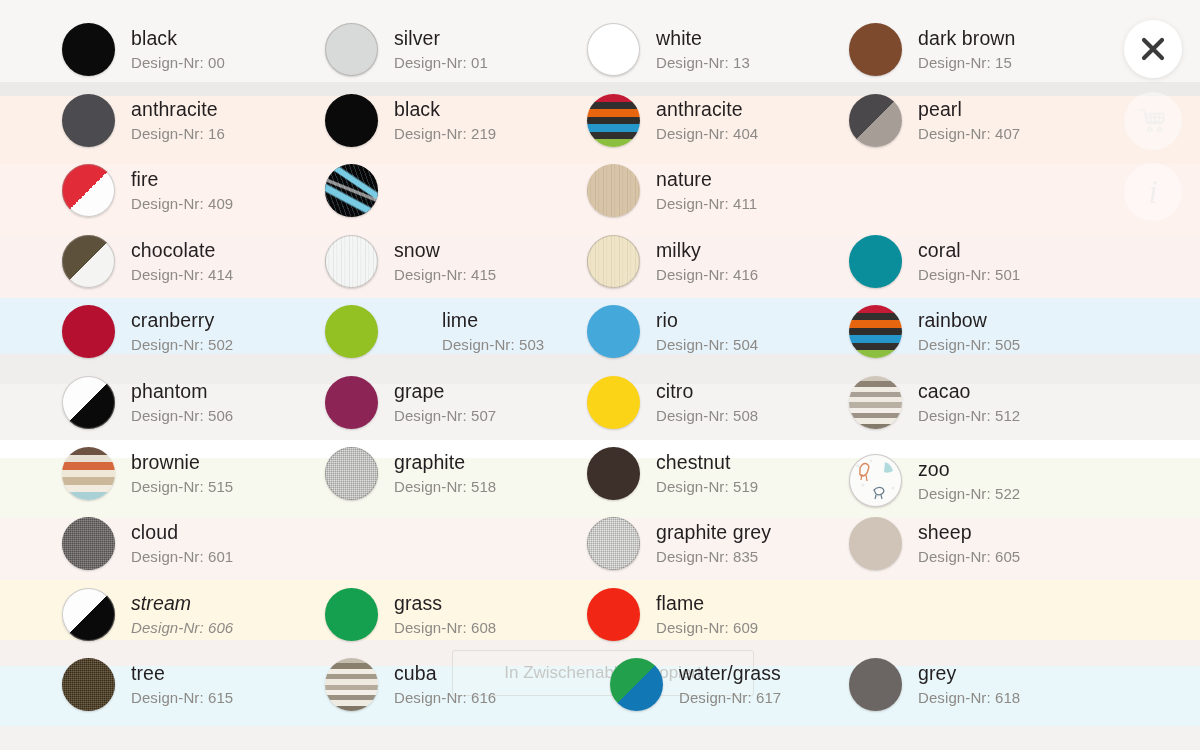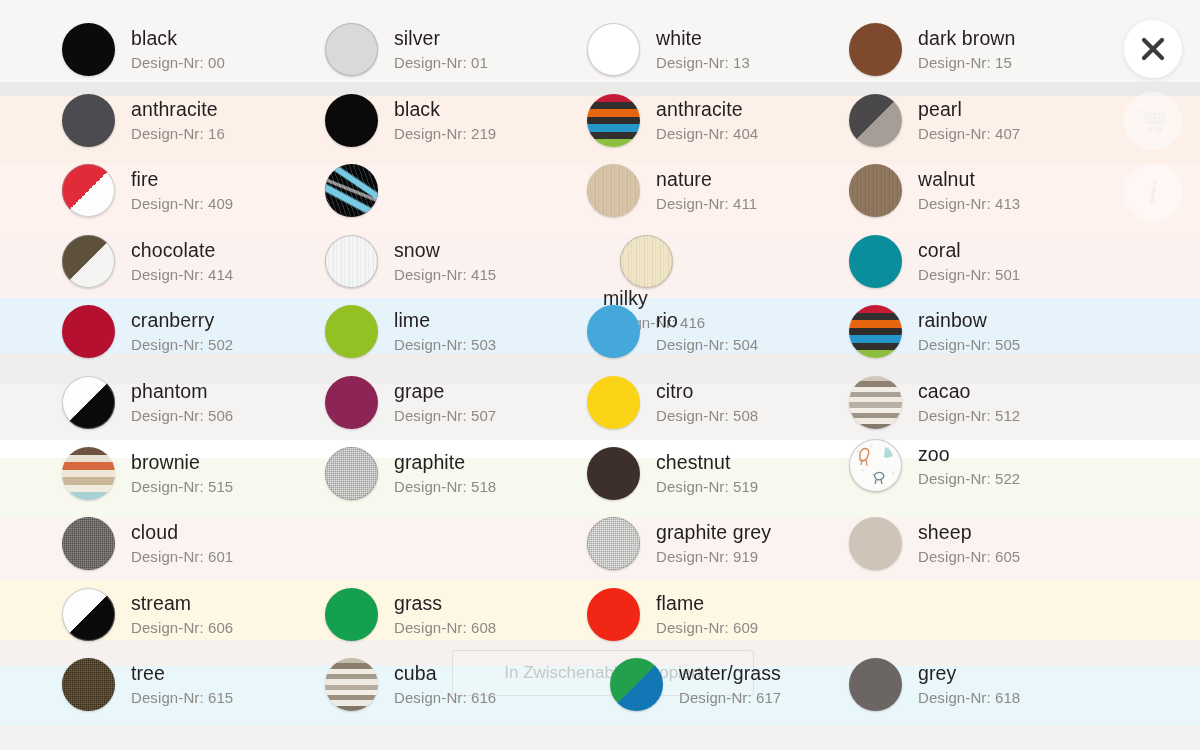--- a/index.html
+++ b/index.html
@@ -199,46 +199,37 @@
       </div>
       <div class="cell" style="left: 587px; top: 164px;">
         <div class="swatch" style="background: rgb(214, 194, 164);">
           <div class="tex-wood"></div>
         </div>
         <div class="labels">
           <div class="nm">nature</div>
           <div class="dn">Design-Nr: 411</div>
         </div>
       </div>
-      <div class="cell" style="left: 849px; top: 164px;">
-        <div class="swatch" style="background: rgb(139, 113, 88);">
-          <div class="tex-wood"></div>
-        </div>
-        <div class="labels">
-          <div class="nm">walnut</div>
-          <div class="dn">Design-Nr: 413</div>
-        </div>
-      </div>
       <div class="cell" style="left: 62px; top: 235px;">
         <div class="swatch ring" style="background: linear-gradient(135deg, rgb(94, 81, 60) 0%, rgb(94, 81, 60) 50%, rgb(244, 244, 243) 50%, rgb(244, 244, 243) 100%);"></div>
         <div class="labels">
           <div class="nm">chocolate</div>
           <div class="dn">Design-Nr: 414</div>
         </div>
       </div>
       <div class="cell" style="left: 325px; top: 235px;">
         <div class="swatch ring" style="background: rgb(243, 244, 244);">
           <div class="tex-wood"></div>
         </div>
         <div class="labels">
           <div class="nm">snow</div>
           <div class="dn">Design-Nr: 415</div>
         </div>
       </div>
-      <div class="cell" style="left: 587px; top: 235px; flex-direction: column;">
+      <div class="cell" style="left: 587px; top: 235px;">
         <div class="swatch ring" style="background: rgb(239, 227, 196);">
           <div class="tex-wood"></div>
         </div>
         <div class="labels">
           <div class="nm">milky</div>
           <div class="dn">Design-Nr: 416</div>
         </div>
       </div>
       <div class="cell" style="left: 849px; top: 235px;">
         <div class="swatch" style="background: rgb(11, 142, 155);"></div>
@@ -247,21 +238,21 @@
           <div class="dn">Design-Nr: 501</div>
         </div>
       </div>
       <div class="cell" style="left: 62px; top: 305px;">
         <div class="swatch" style="background: rgb(181, 16, 47);"></div>
         <div class="labels">
           <div class="nm">cranberry</div>
           <div class="dn">Design-Nr: 502</div>
         </div>
       </div>
-      <div class="cell" style="left: 325px; top: 305px;">
+      <div class="cell" style="left: 325px; top: 305px; gap: 48px;">
         <div class="swatch" style="background: rgb(147, 192, 34);"></div>
         <div class="labels">
           <div class="nm">lime</div>
           <div class="dn">Design-Nr: 503</div>
         </div>
       </div>
       <div class="cell" style="left: 587px; top: 305px;">
         <div class="swatch" style="background: rgb(68, 168, 218);"></div>
         <div class="labels">
           <div class="nm">rio</div>
@@ -319,21 +310,21 @@
           <div class="dn">Design-Nr: 518</div>
         </div>
       </div>
       <div class="cell" style="left: 587px; top: 447px;">
         <div class="swatch" style="background: rgb(61, 48, 43);"></div>
         <div class="labels">
           <div class="nm">chestnut</div>
           <div class="dn">Design-Nr: 519</div>
         </div>
       </div>
-      <div class="cell" style="left: 849px; top: 439px;">
+      <div class="cell" style="left: 849px; top: 454px;">
         <div class="swatch ring" style="background: rgb(251, 251, 250);">
           <div class="tex-zoo"><svg width="53" height="53" viewBox="0 0 53 53" xmlns="http://www.w3.org/2000/svg">
               <circle cx="9" cy="12" r="1.6" fill="#e8eceb"></circle>
               <circle cx="22" cy="7" r="1.4" fill="#e8eceb"></circle>
               <circle cx="37" cy="16" r="1.6" fill="#e8eceb"></circle>
               <circle cx="14" cy="31" r="1.5" fill="#e8eceb"></circle>
               <circle cx="44" cy="34" r="1.5" fill="#e8eceb"></circle>
               <circle cx="28" cy="42" r="1.4" fill="#e8eceb"></circle>
               <path d="M36 8 q6 2 8 9 q-5 3 -9 1 z" fill="#9fd2d4" opacity=".8"></path>
               <path d="M11 14 q3 -6 7 -4 q3 2 1 6 q-1 5 -5 6 q-4 0 -3 -4 z" fill="none" stroke="#d98a5c" stroke-width="1.4"></path>
@@ -355,31 +346,31 @@
           <div class="nm">cloud</div>
           <div class="dn">Design-Nr: 601</div>
         </div>
       </div>
       <div class="cell" style="left: 587px; top: 517px;">
         <div class="swatch ring" style="background: rgb(225, 226, 223);">
           <div class="tex-weave"></div>
         </div>
         <div class="labels">
           <div class="nm">graphite grey</div>
-          <div class="dn">Design-Nr: 919</div>
+          <div class="dn">Design-Nr: 835</div>
         </div>
       </div>
       <div class="cell" style="left: 849px; top: 517px;">
         <div class="swatch" style="background: rgb(207, 196, 183);"></div>
         <div class="labels">
           <div class="nm">sheep</div>
           <div class="dn">Design-Nr: 605</div>
         </div>
       </div>
-      <div class="cell" style="left: 62px; top: 588px;">
+      <div class="cell" style="left: 62px; top: 588px; font-style: italic;">
         <div class="swatch ring" style="background: linear-gradient(135deg, rgb(253, 253, 253) 0%, rgb(253, 253, 253) 50%, rgb(10, 10, 10) 50%, rgb(10, 10, 10) 100%);"></div>
         <div class="labels">
           <div class="nm">stream</div>
           <div class="dn">Design-Nr: 606</div>
         </div>
       </div>
       <div class="cell" style="left: 325px; top: 588px;">
         <div class="swatch" style="background: rgb(20, 160, 79);"></div>
         <div class="labels">
           <div class="nm">grass</div>

